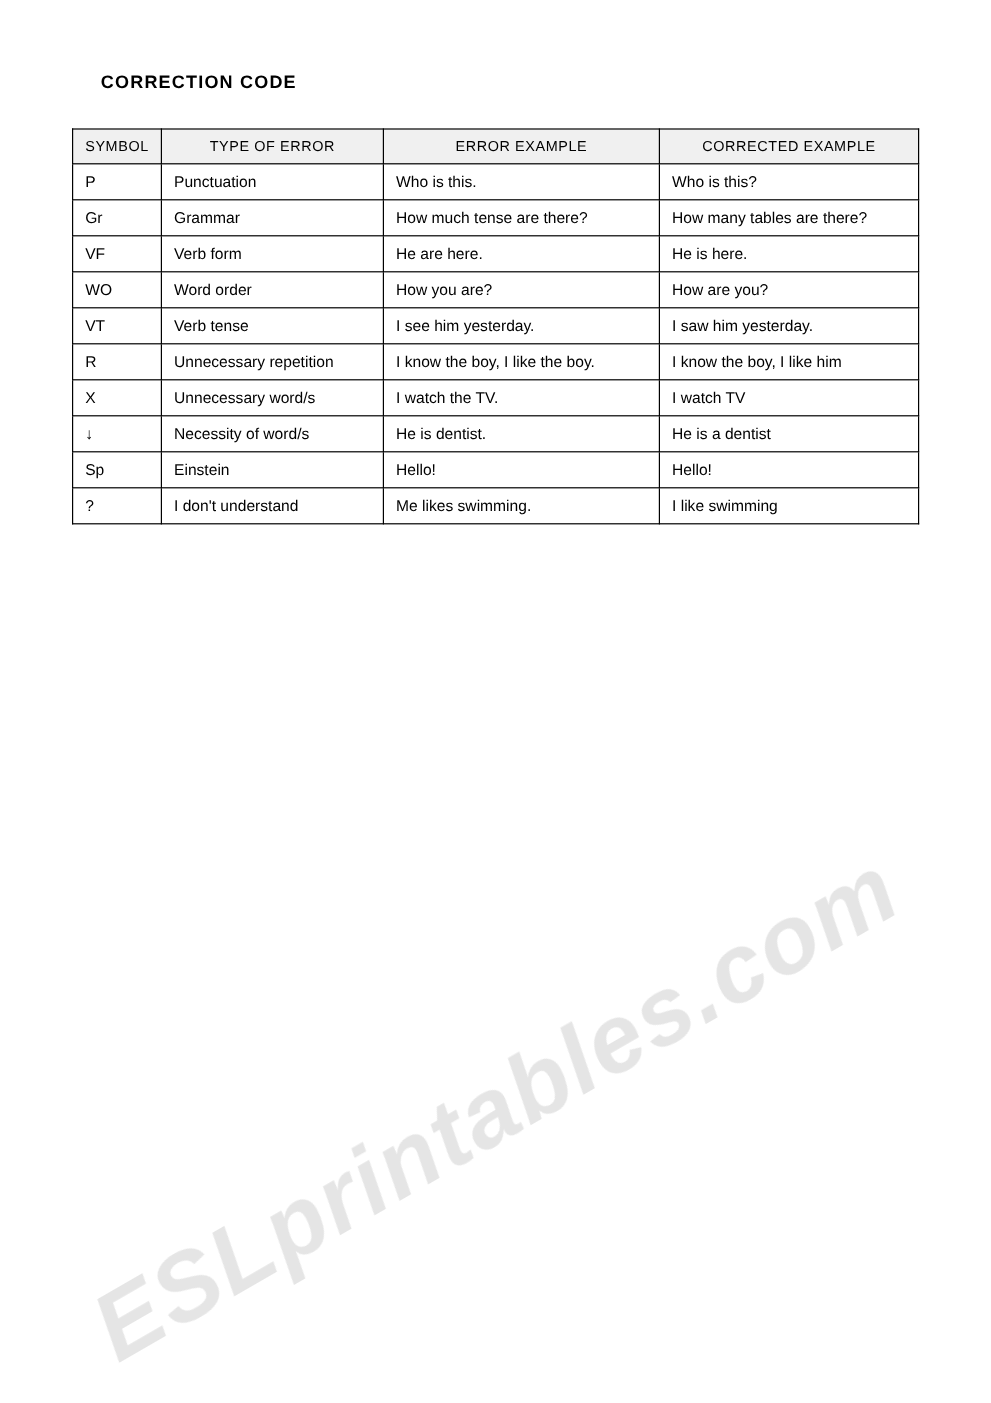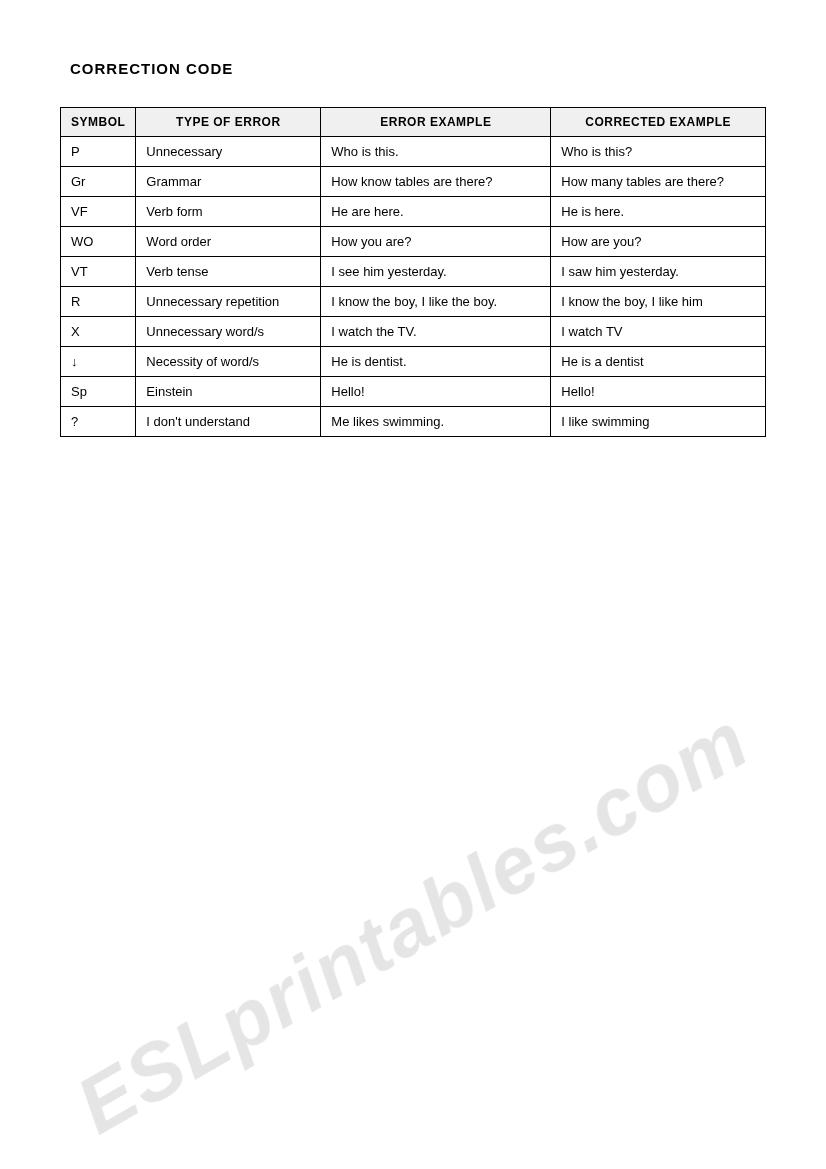--- a/index.html
+++ b/index.html
@@ -16,42 +16,42 @@
       width: 826px;
       min-height: 1169px;
       padding: 60px 60px 40px 60px;
     }
 
     .page-title {
       font-weight: bold;
       font-size: 15px;
       letter-spacing: 1px;
       margin-bottom: 30px;
-      margin-left: 10px;
+      margin-left: 24px;
     }
 
     .correction-table {
       width: 100%;
       border-collapse: collapse;
       border: 1px solid #000;
     }
 
     .correction-table th,
     .correction-table td {
       border: 1px solid #000;
       padding: 7px 10px;
       vertical-align: top;
     }
 
     .correction-table thead tr {
       background-color: #f0f0f0;
     }
 
     .correction-table thead th {
-      font-weight: bold;
+      font-weight: normal;
       font-size: 12px;
       letter-spacing: 0.5px;
     }
 
     .col-symbol {
       width: 70px;
     }
 
     .col-type {
       width: 185px;
@@ -89,28 +89,28 @@
     <tr>
       <th class="col-symbol">SYMBOL</th>
       <th class="col-type">TYPE OF ERROR</th>
       <th class="col-error">ERROR EXAMPLE</th>
       <th class="col-corrected">CORRECTED EXAMPLE</th>
     </tr>
   </thead>
   <tbody id="table-body">
       <tr>
         <td>P</td>
-        <td>Unnecessary</td>
+        <td>Punctuation</td>
         <td>Who is this.</td>
         <td>Who is this?</td>
       </tr>
       <tr>
         <td>Gr</td>
         <td>Grammar</td>
-        <td>How know tables are there?</td>
+        <td>How much tense are there?</td>
         <td>How many tables are there?</td>
       </tr>
       <tr>
         <td>VF</td>
         <td>Verb form</td>
         <td>He are here.</td>
         <td>He is here.</td>
       </tr>
       <tr>
         <td>WO</td>

